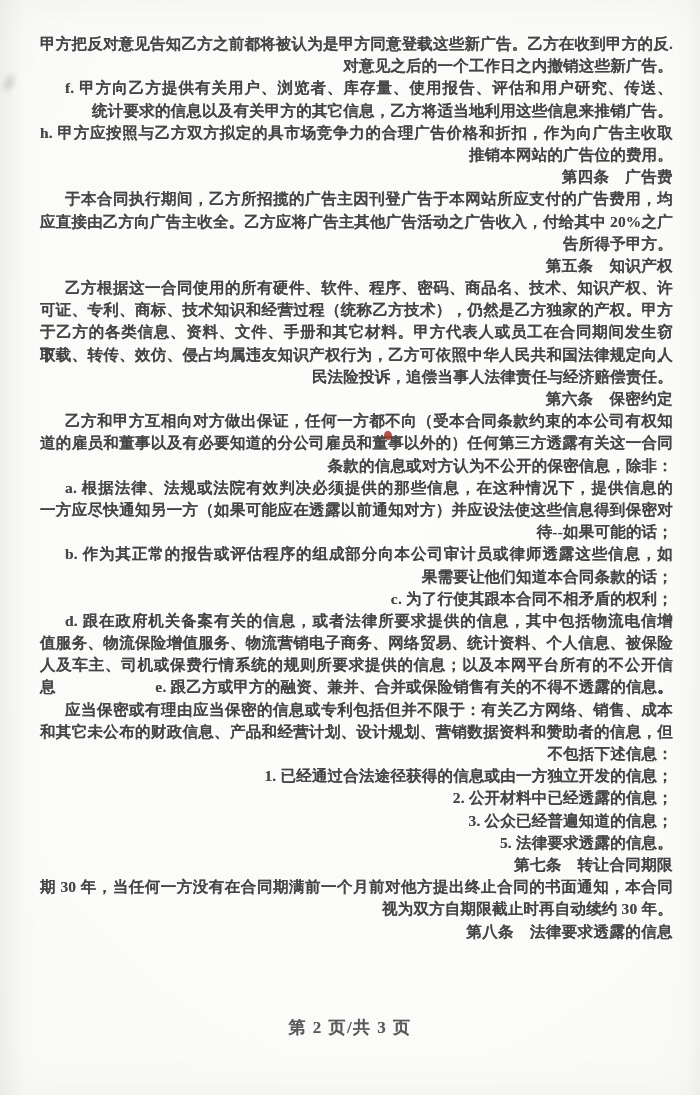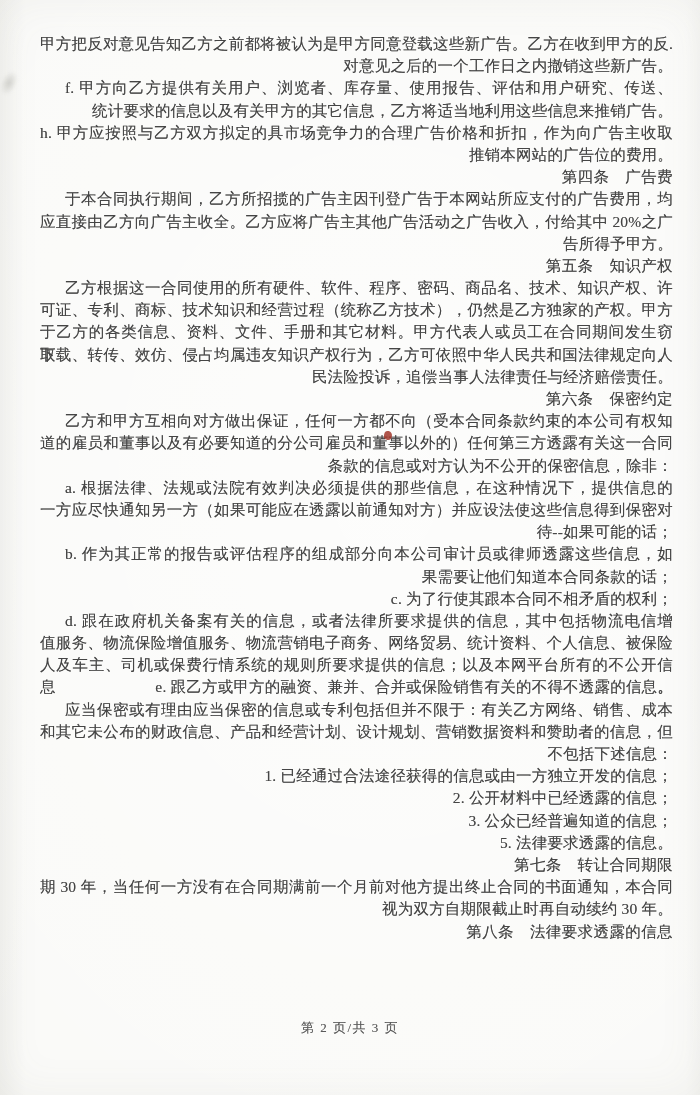--- a/index.html
+++ b/index.html
@@ -19,20 +19,21 @@
   }
   .page {
     position: relative;
     width: 700px; height: 1095px;
     background:
       radial-gradient(ellipse 120% 100% at 55% 45%, rgba(255,255,255,0.55), rgba(0,0,0,0) 70%),
       linear-gradient(to right, rgba(170,170,160,0.10) 0px, rgba(0,0,0,0) 26px),
       linear-gradient(to left, rgba(170,170,160,0.06) 0px, rgba(0,0,0,0) 14px),
       var(--paper);
     box-shadow: inset 0 0 46px rgba(120,118,105,0.07);
+    font-weight: bold;
   }
   .doc {
     position: absolute;
     left: 40px; top: 33px;
     width: 633px;
     font-size: 15.5px;
     line-height: 22.2px;
     color: var(--ink);
     letter-spacing: 0.2px;
     text-shadow: 0 0 0.6px rgba(70,70,70,0.55);
@@ -46,21 +47,21 @@
     white-space: normal;
     text-align: justify;
     text-align-last: justify;
   }
   .line.ind { text-indent: 25px; }
   .line.hd  { letter-spacing: 0.4px; }
   .footer {
     position: absolute;
     left: 0; right: 0; top: 1019px;
     text-align: center;
-    font-size: 13px;
+    font-size: 17px;
     line-height: 18px;
     color: var(--footer-ink);
     letter-spacing: 1.5px;
     text-shadow: 0 0 0.5px rgba(90,90,90,0.5);
   }
   .red-dot {
     position: absolute;
     left: 384px; top: 431px;
     width: 8px; height: 9px;
     background: var(--red-mark);

